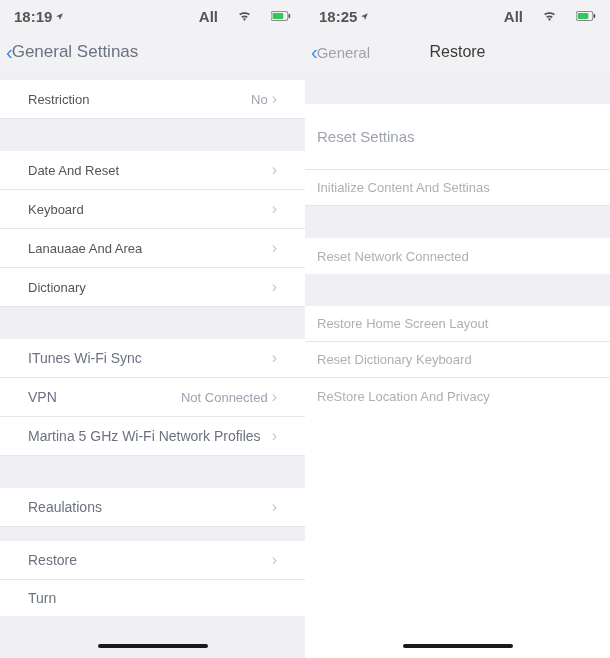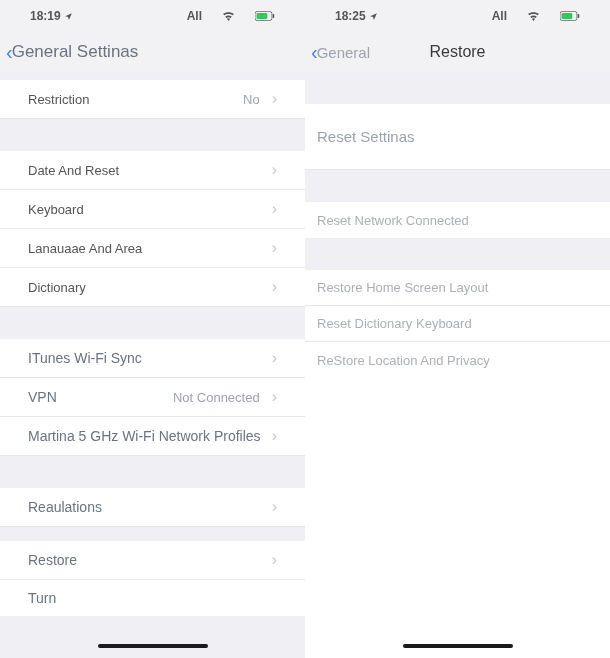--- a/index.html
+++ b/index.html
@@ -17,22 +17,22 @@
       background: #f2f2f5;
       display: flex;
       flex-direction: column;
       position: relative;
     }
     .status-bar {
       height: 32px;
       display: flex;
       align-items: center;
       justify-content: space-between;
-      padding: 0 30px;
-      font-size: 12px;
+      padding: 0 14px;
+      font-size: 15px;
       font-weight: 600;
       color: #555;
       background: #f2f2f5;
     }
     .status-left { display: flex; align-items: center; gap: 3px; }
     .status-right { display: flex; align-items: center; gap: 20px; }
     .nav-bar {
       height: 40px;
       display: flex;
       align-items: center;
@@ -86,21 +86,21 @@
     }
     .row-label-lg {
       font-size: 14px;
       color: #6b7280;
     }
     .row-value {
       font-size: 13px;
       color: #9ca3af;
       display: flex;
       align-items: center;
-      gap: 12px;
+      gap: 4px;
     }
     .chevron {
       color: #c7c7cc;
       font-size: 16px;
     }
     .row-reset {
       background: #fff;
       padding: 10px 12px;
       border-bottom: 1px solid #e5e5ea;
       font-size: 13px;
@@ -273,20 +273,23 @@
     </div>
     <span class="nav-title-center">Restore</span>
   </div>
 
   <div class="content">
     <div class="gap-lg"></div>
 
     <div class="row-reset-title">
       <span>Reset Settinas</span>
     </div>
+    <div class="row-reset">
+      <span>Initialize Content And Settinas</span>
+    </div>
 
     <div class="gap-lg"></div>
 
     <div class="row-reset" style="border-bottom:none;">
       <span>Reset Network Connected</span>
     </div>
 
     <div class="gap-lg"></div>
 
     <div class="row-reset">

